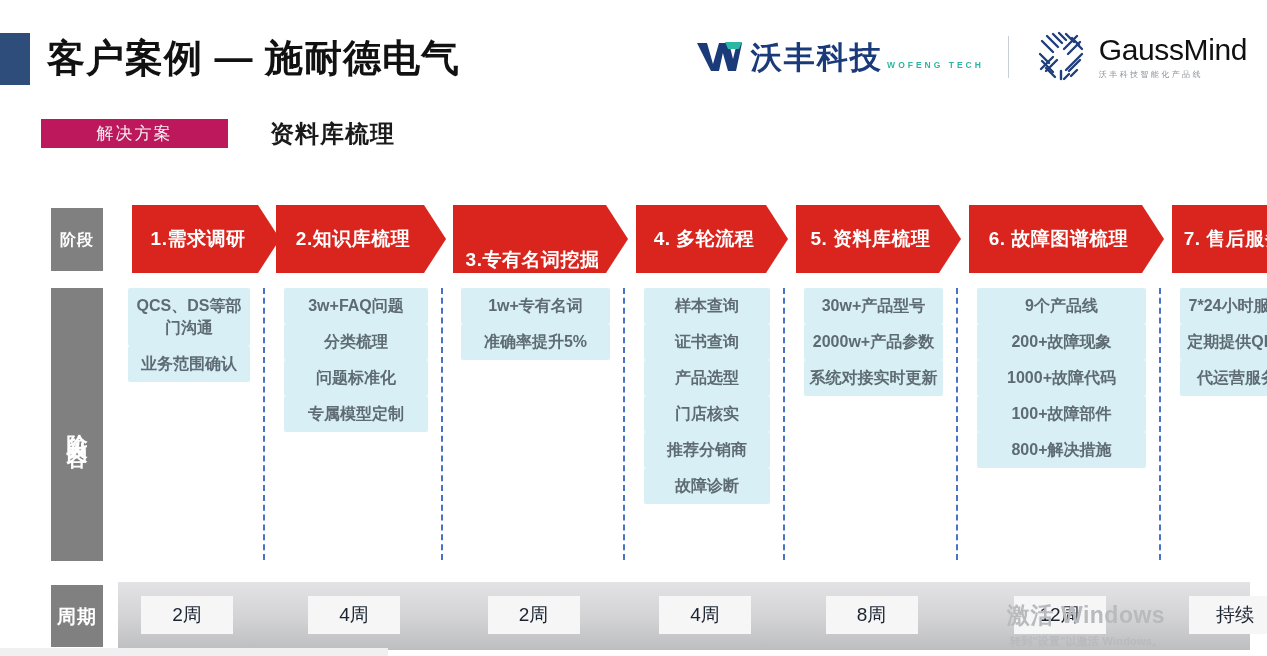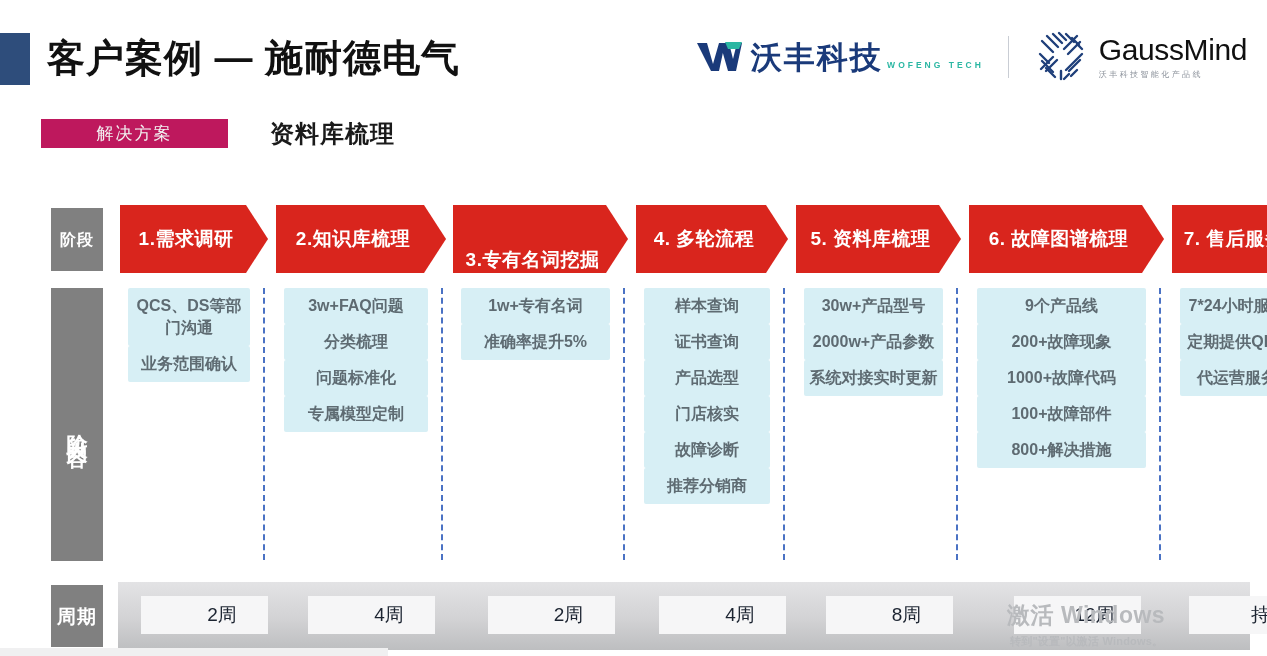--- a/index.html
+++ b/index.html
@@ -54,21 +54,21 @@
   .ccol{position:absolute;top:0;height:273px;display:flex;flex-direction:column;align-items:center;}
   .cbox{background:#d7eff5;color:#5e6b72;font-weight:bold;font-size:16px;border-radius:2px;
         display:flex;align-items:center;justify-content:center;text-align:center;
         width:100%;padding:7px 4px;line-height:22px;box-sizing:border-box;}
   .vdash{position:absolute;top:0;height:272px;width:0;border-left:2px dashed #4a72c4;}
 
   
   .period-bar{position:absolute;left:118px;top:582px;width:1132px;height:68px;
               background:linear-gradient(180deg,#e3e3e5 0%,#d2d2d4 55%,#bdbec0 100%);}
   .pbox{position:absolute;top:14px;height:38px;background:#f6f6f7;color:#1c2431;
-        font-size:19px;display:flex;align-items:center;justify-content:center;padding-left:35px;}
+        font-size:19px;display:flex;align-items:center;justify-content:center;}
 
   
   .wm{position:absolute;color:#b8babd;font-weight:bold;pointer-events:none;}
   #wm1{left:1007px;top:600px;font-size:23px;letter-spacing:0.5px;}
   #wm2{left:1010px;top:634px;font-size:11px;letter-spacing:0.2px;}
 
   
   .strip{position:absolute;left:0;bottom:0;width:388px;height:8px;background:#f0f0f1;}
 </style>
 </head>
@@ -132,21 +132,21 @@
   <div class="tag">解决方案</div>
   <div class="subtitle">资料库梳理</div>
 
   <div class="row-label" id="lbl-stage">阶段</div>
   <div class="row-label" id="lbl-content">
     <span style="writing-mode:vertical-rl;text-orientation:upright;letter-spacing:4px;">阶段内容</span>
   </div>
   <div class="row-label" id="lbl-period">周期</div>
 
   <div class="chev-row" id="chev-row">
-      <div class="chev" style="left: 0px; width: 148px;">
+      <div class="chev" style="left: 12px; width: 148px;">
         <span>1.需求调研</span>
       </div>
       <div class="chev" style="left: 156px; width: 170px;">
         <span>2.知识库梳理</span>
       </div>
       <div class="chev" style="left: 333px; width: 175px; align-items: flex-end;">
         <span>3.专有名词挖掘</span>
       </div>
       <div class="chev" style="left: 516px; width: 152px;">
         <span>4. 多轮流程</span>
@@ -178,22 +178,22 @@
       <div class="ccol" style="left: 341px; width: 149px;">
         <div class="cbox">1w+专有名词</div>
         <div class="cbox">准确率提升5%</div>
       </div>
       <div class="vdash" style="left: 503px;"></div>
       <div class="ccol" style="left: 524px; width: 126px;">
         <div class="cbox">样本查询</div>
         <div class="cbox">证书查询</div>
         <div class="cbox">产品选型</div>
         <div class="cbox">门店核实</div>
+        <div class="cbox">推荐分销商</div>
         <div class="cbox">故障诊断</div>
-        <div class="cbox">推荐分销商</div>
       </div>
       <div class="vdash" style="left: 663px;"></div>
       <div class="ccol" style="left: 684px; width: 139px;">
         <div class="cbox">30w+产品型号</div>
         <div class="cbox">2000w+产品参数</div>
         <div class="cbox">系统对接实时更新</div>
       </div>
       <div class="vdash" style="left: 836px;"></div>
       <div class="ccol" style="left: 857px; width: 169px;">
         <div class="cbox">9个产品线</div>

